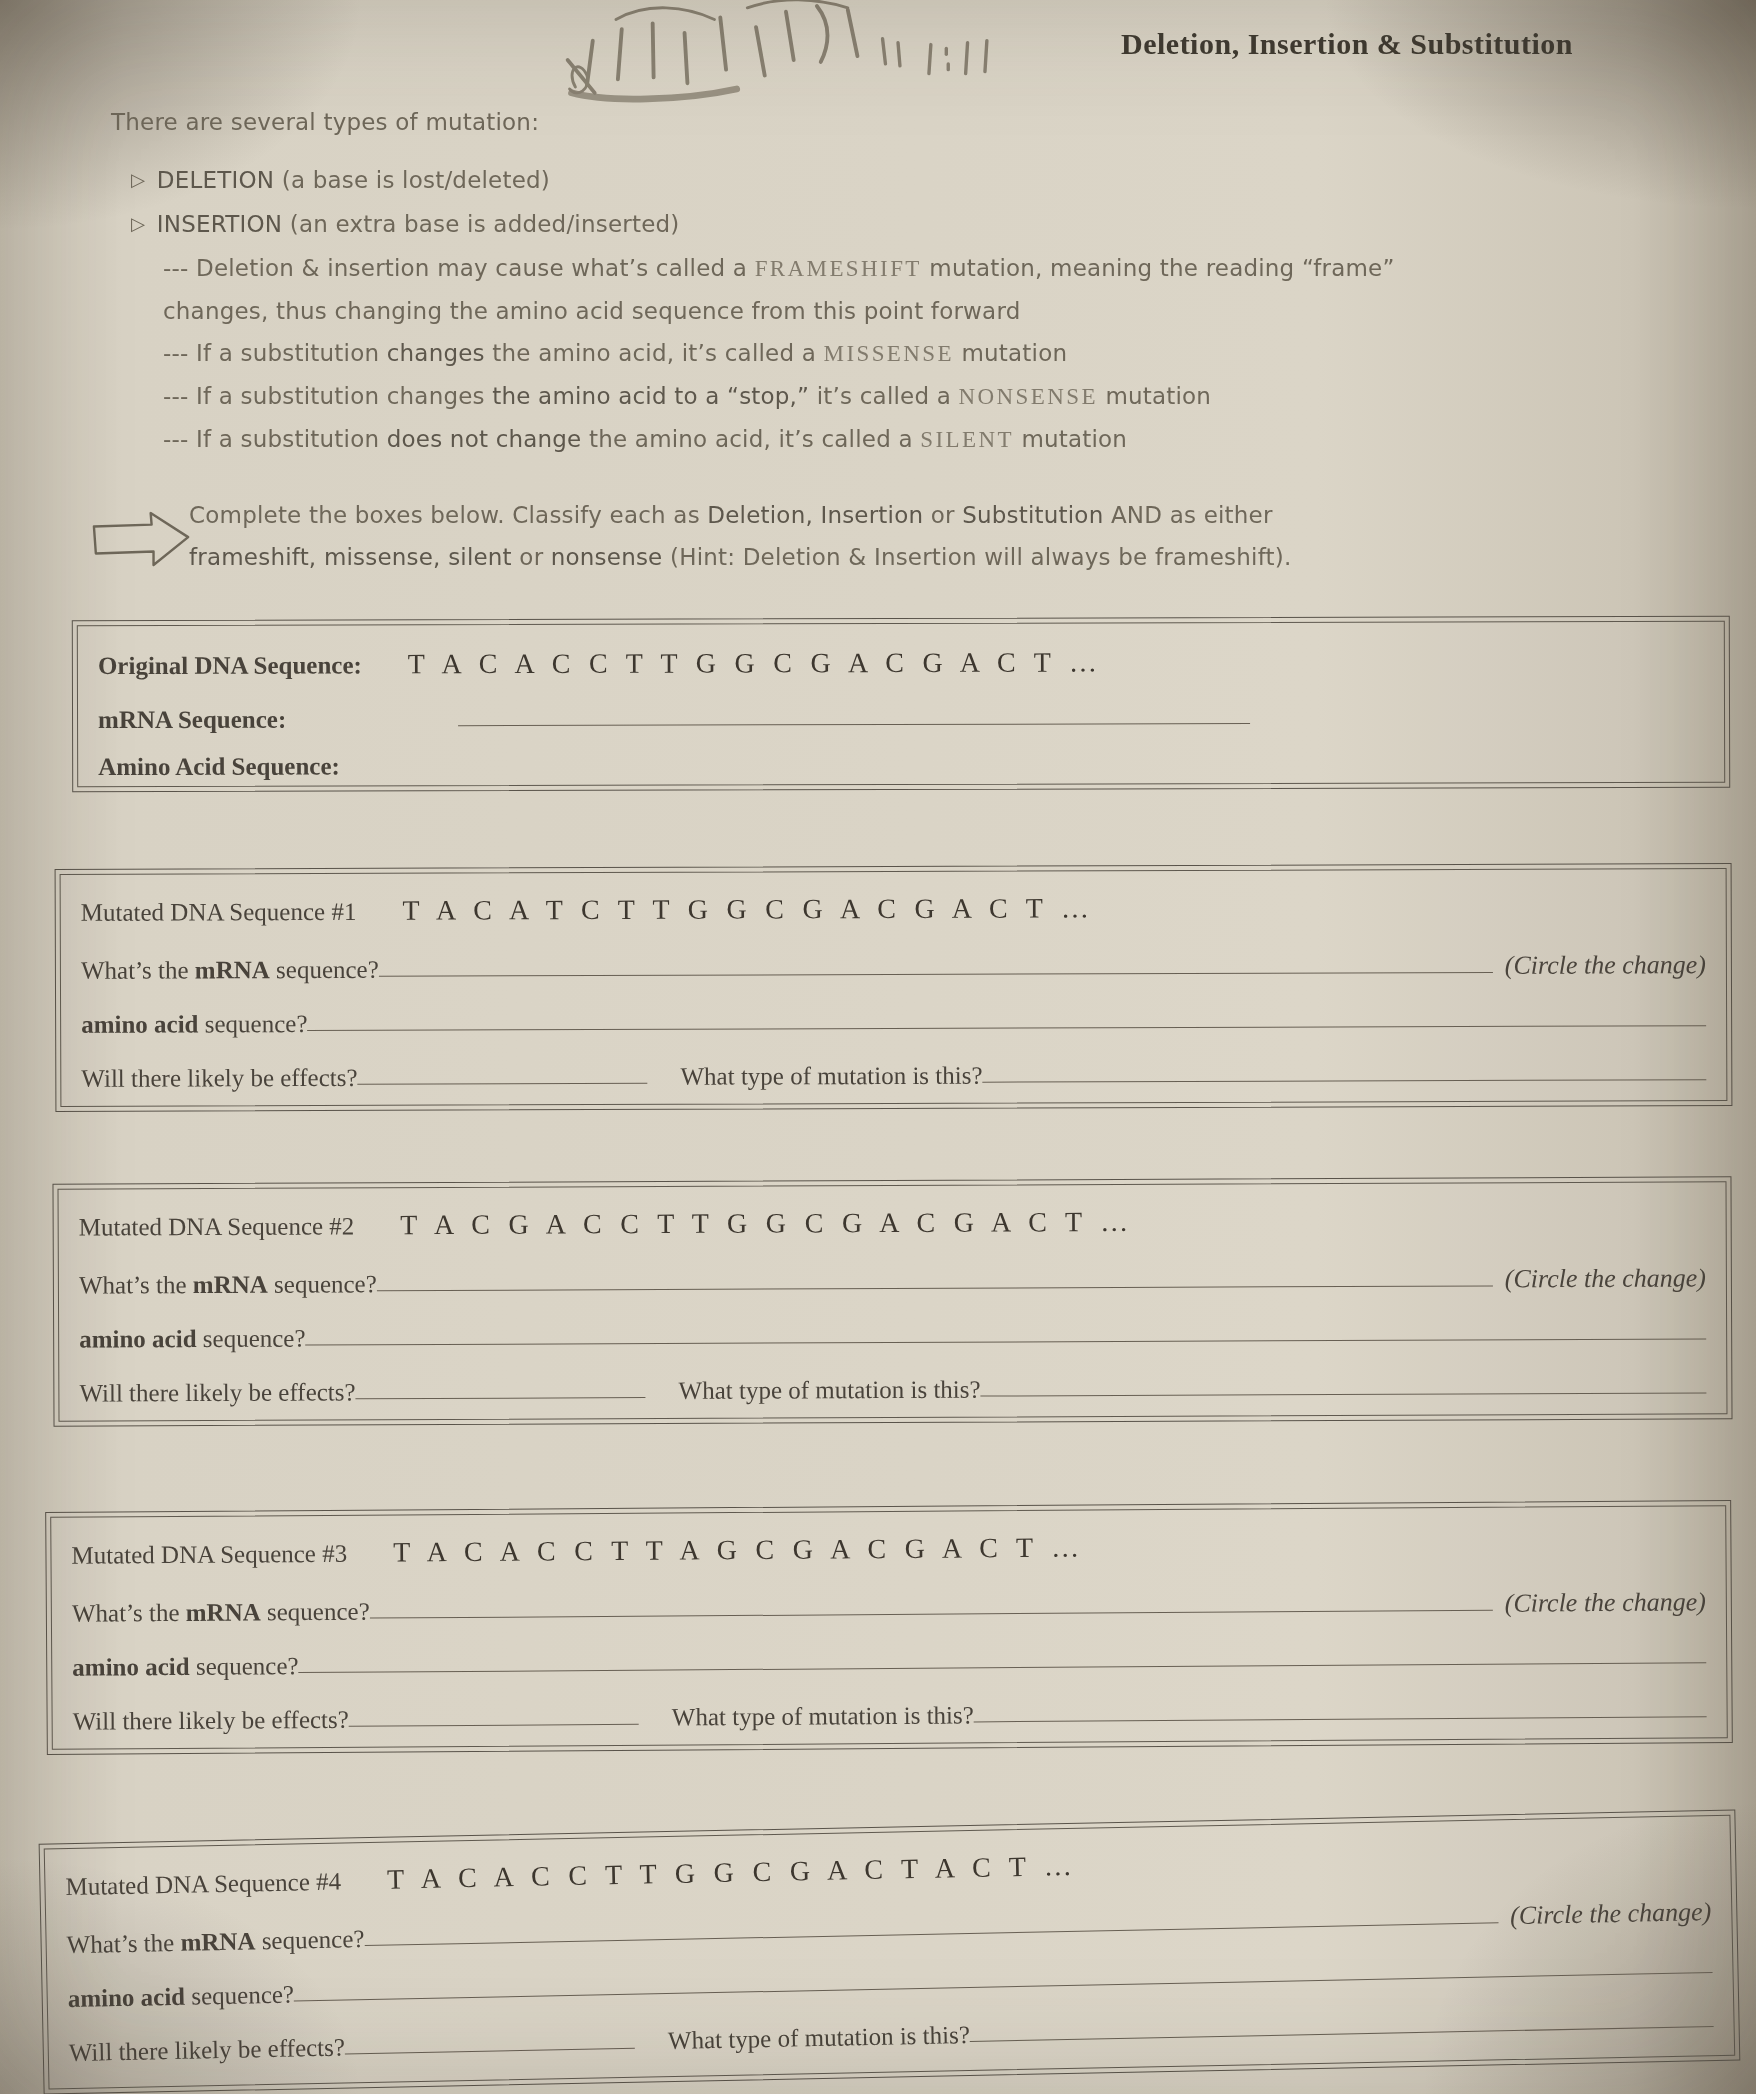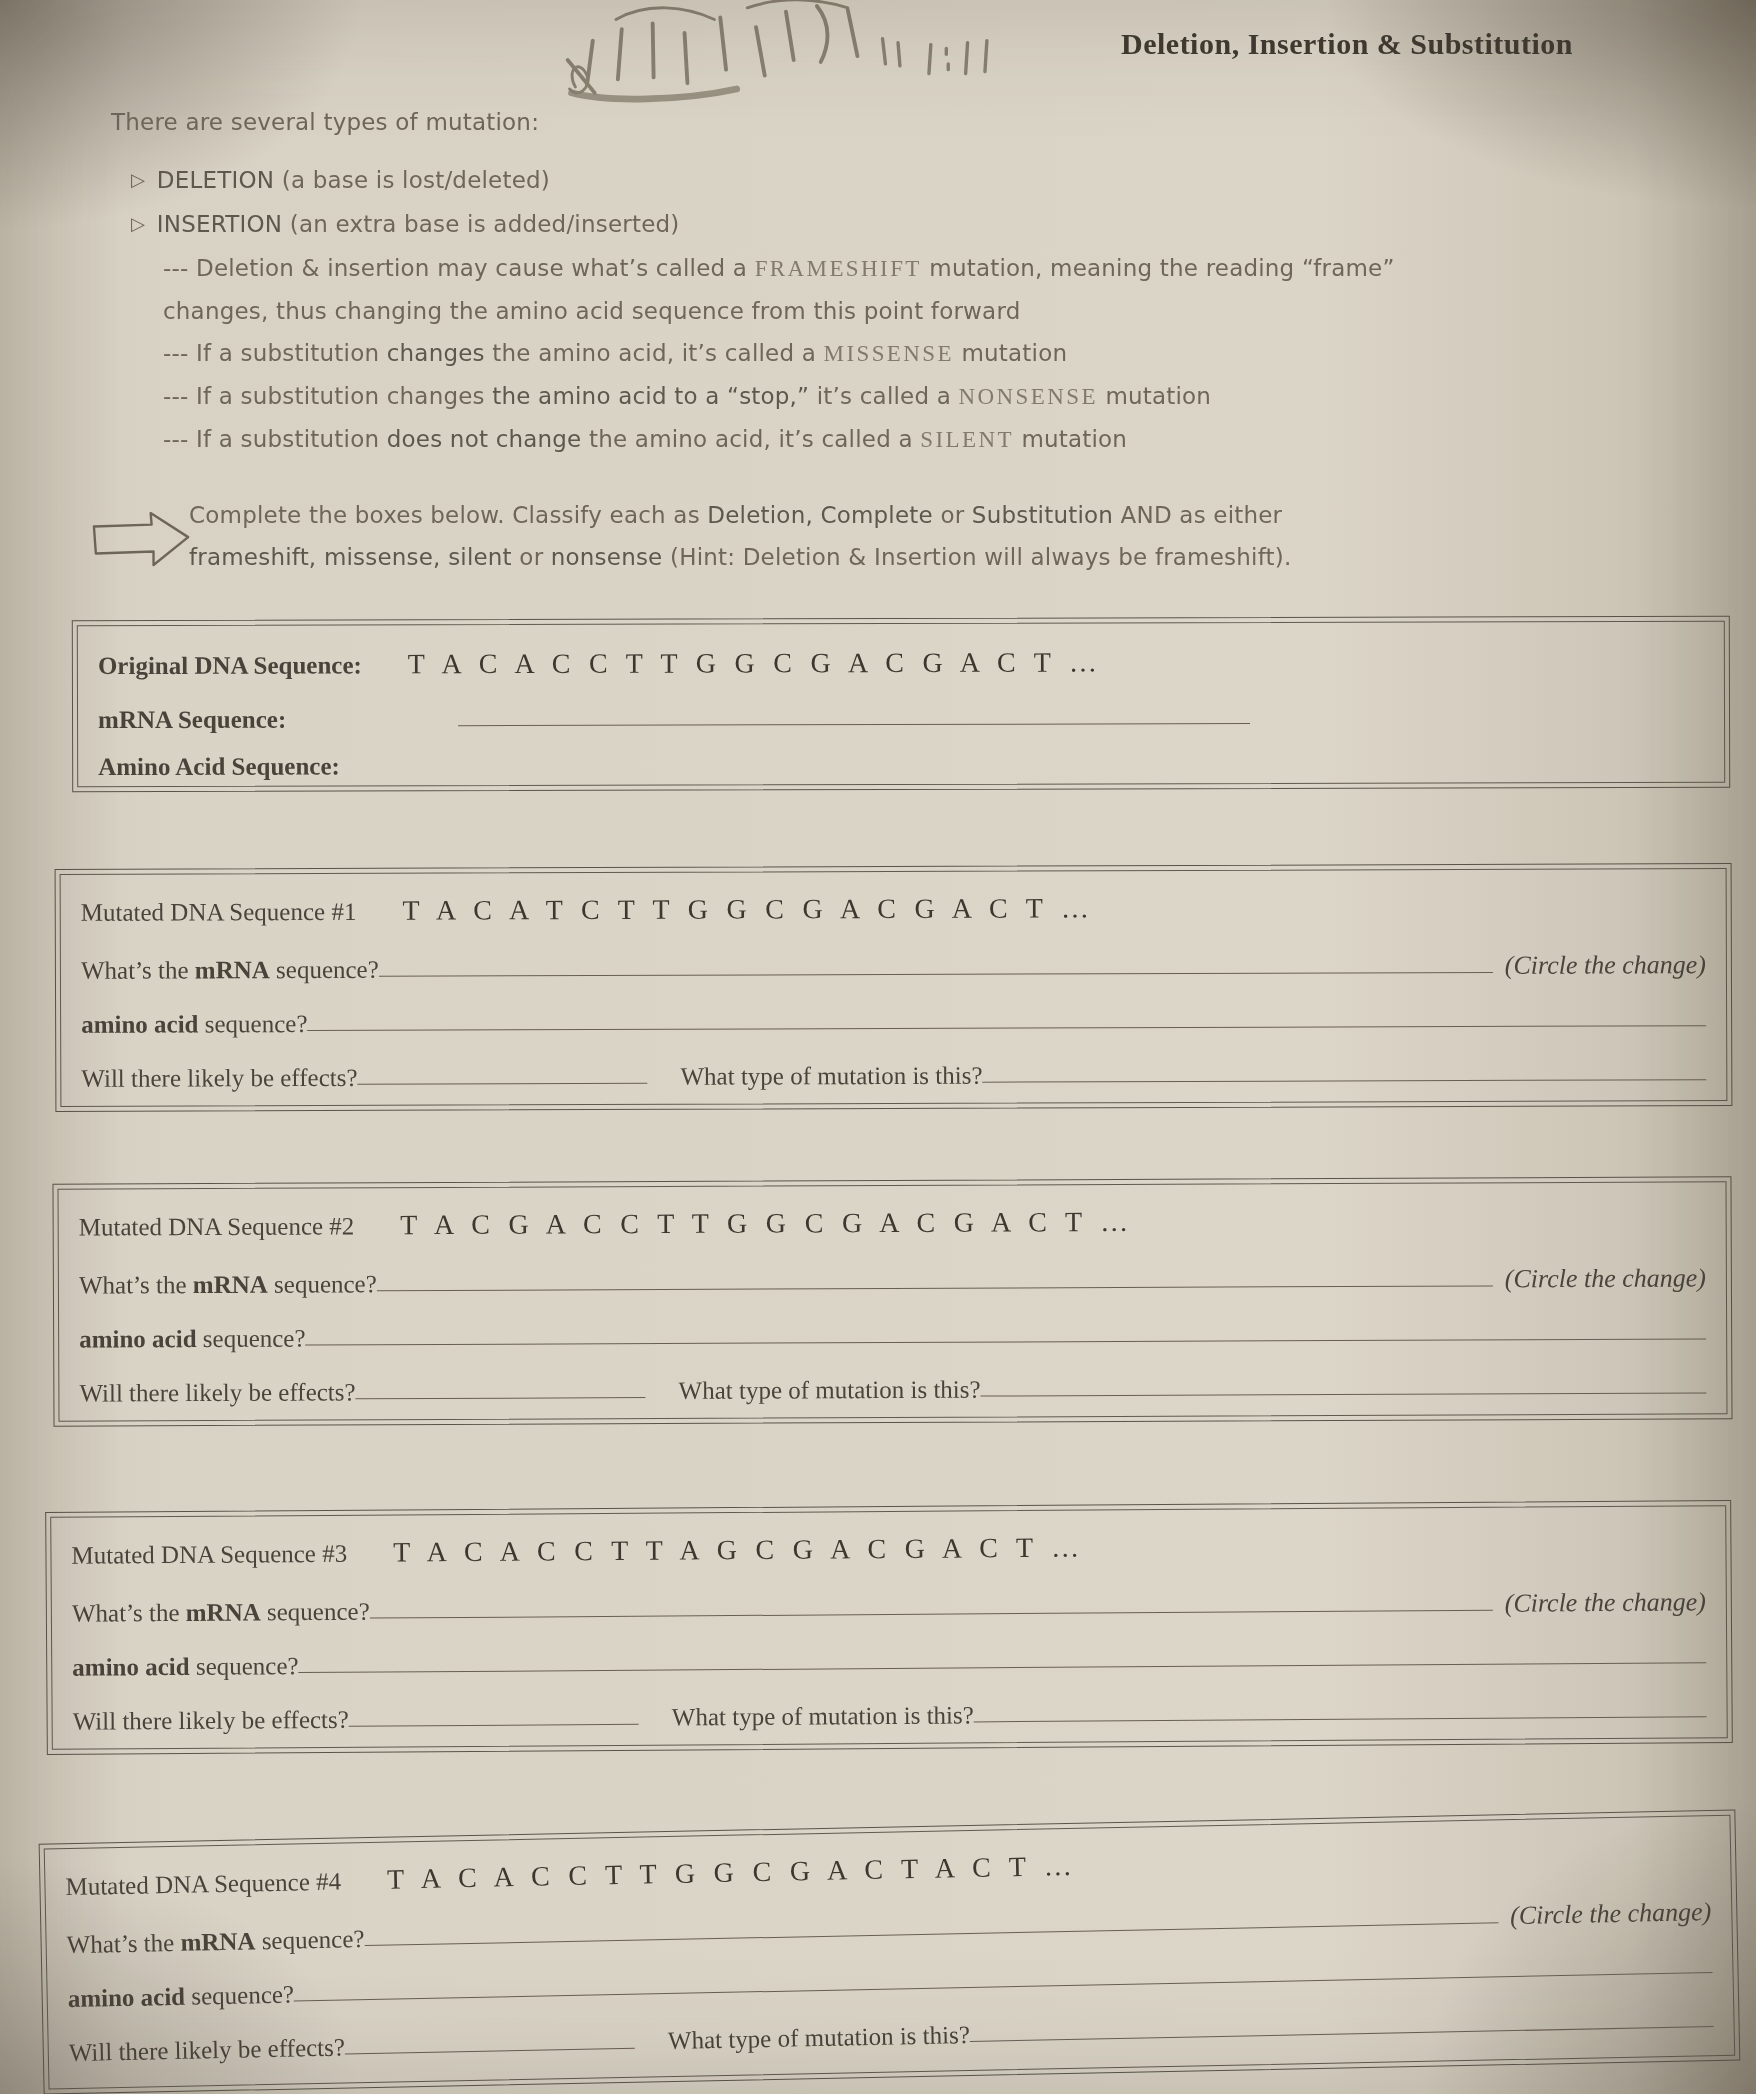--- a/index.html
+++ b/index.html
@@ -109,21 +109,21 @@
     <div class="iline ind2"><span>--- If a substitution </span><span class="b">changes</span><span> the amino acid, it’s called a </span><span class="o">MISSENSE</span><span> mutation</span></div>
     <div class="iline ind2"><span>--- If a substitution changes </span><span class="b">the amino acid to a “stop,”</span><span> it’s called a </span><span class="o">NONSENSE</span><span> mutation</span></div>
     <div class="iline ind2"><span>--- If a substitution </span><span class="b">does not change</span><span> the amino acid, it’s called a </span><span class="o">SILENT</span><span> mutation</span></div>
   </div>
 
   <div class="cta hand">
     <svg class="block-arrow" width="100" height="58" viewBox="0 0 104 60">
       <polygon points="2,16 62,14 61,2 100,27 64,56 64,42 4,44" fill="none" stroke="#6e6759" stroke-width="2.5" stroke-linejoin="round"></polygon>
     </svg>
     <div class="ctext">
-      <div class="iline"><span>Complete the boxes below.  Classify each as </span><span class="b">Deletion, Complete</span><span> or </span><span class="b">Substitution</span><span> AND as either</span></div>
+      <div class="iline"><span>Complete the boxes below.  Classify each as </span><span class="b">Deletion, Insertion</span><span> or </span><span class="b">Substitution</span><span> AND as either</span></div>
       <div class="iline"><span class="b">frameshift, missense, silent</span><span> or </span><span class="b">nonsense</span><span> (Hint: Deletion &amp; Insertion will always be frameshift).</span></div>
     </div>
   </div>
 
   <div class="box box-original serif">
     <div class="row r1">
       <span class="slabel b">Original DNA Sequence:</span>
       <span class="seq">T A C A C C T T G G C G A C G A C T …</span>
     </div>
     <div class="row r2">

